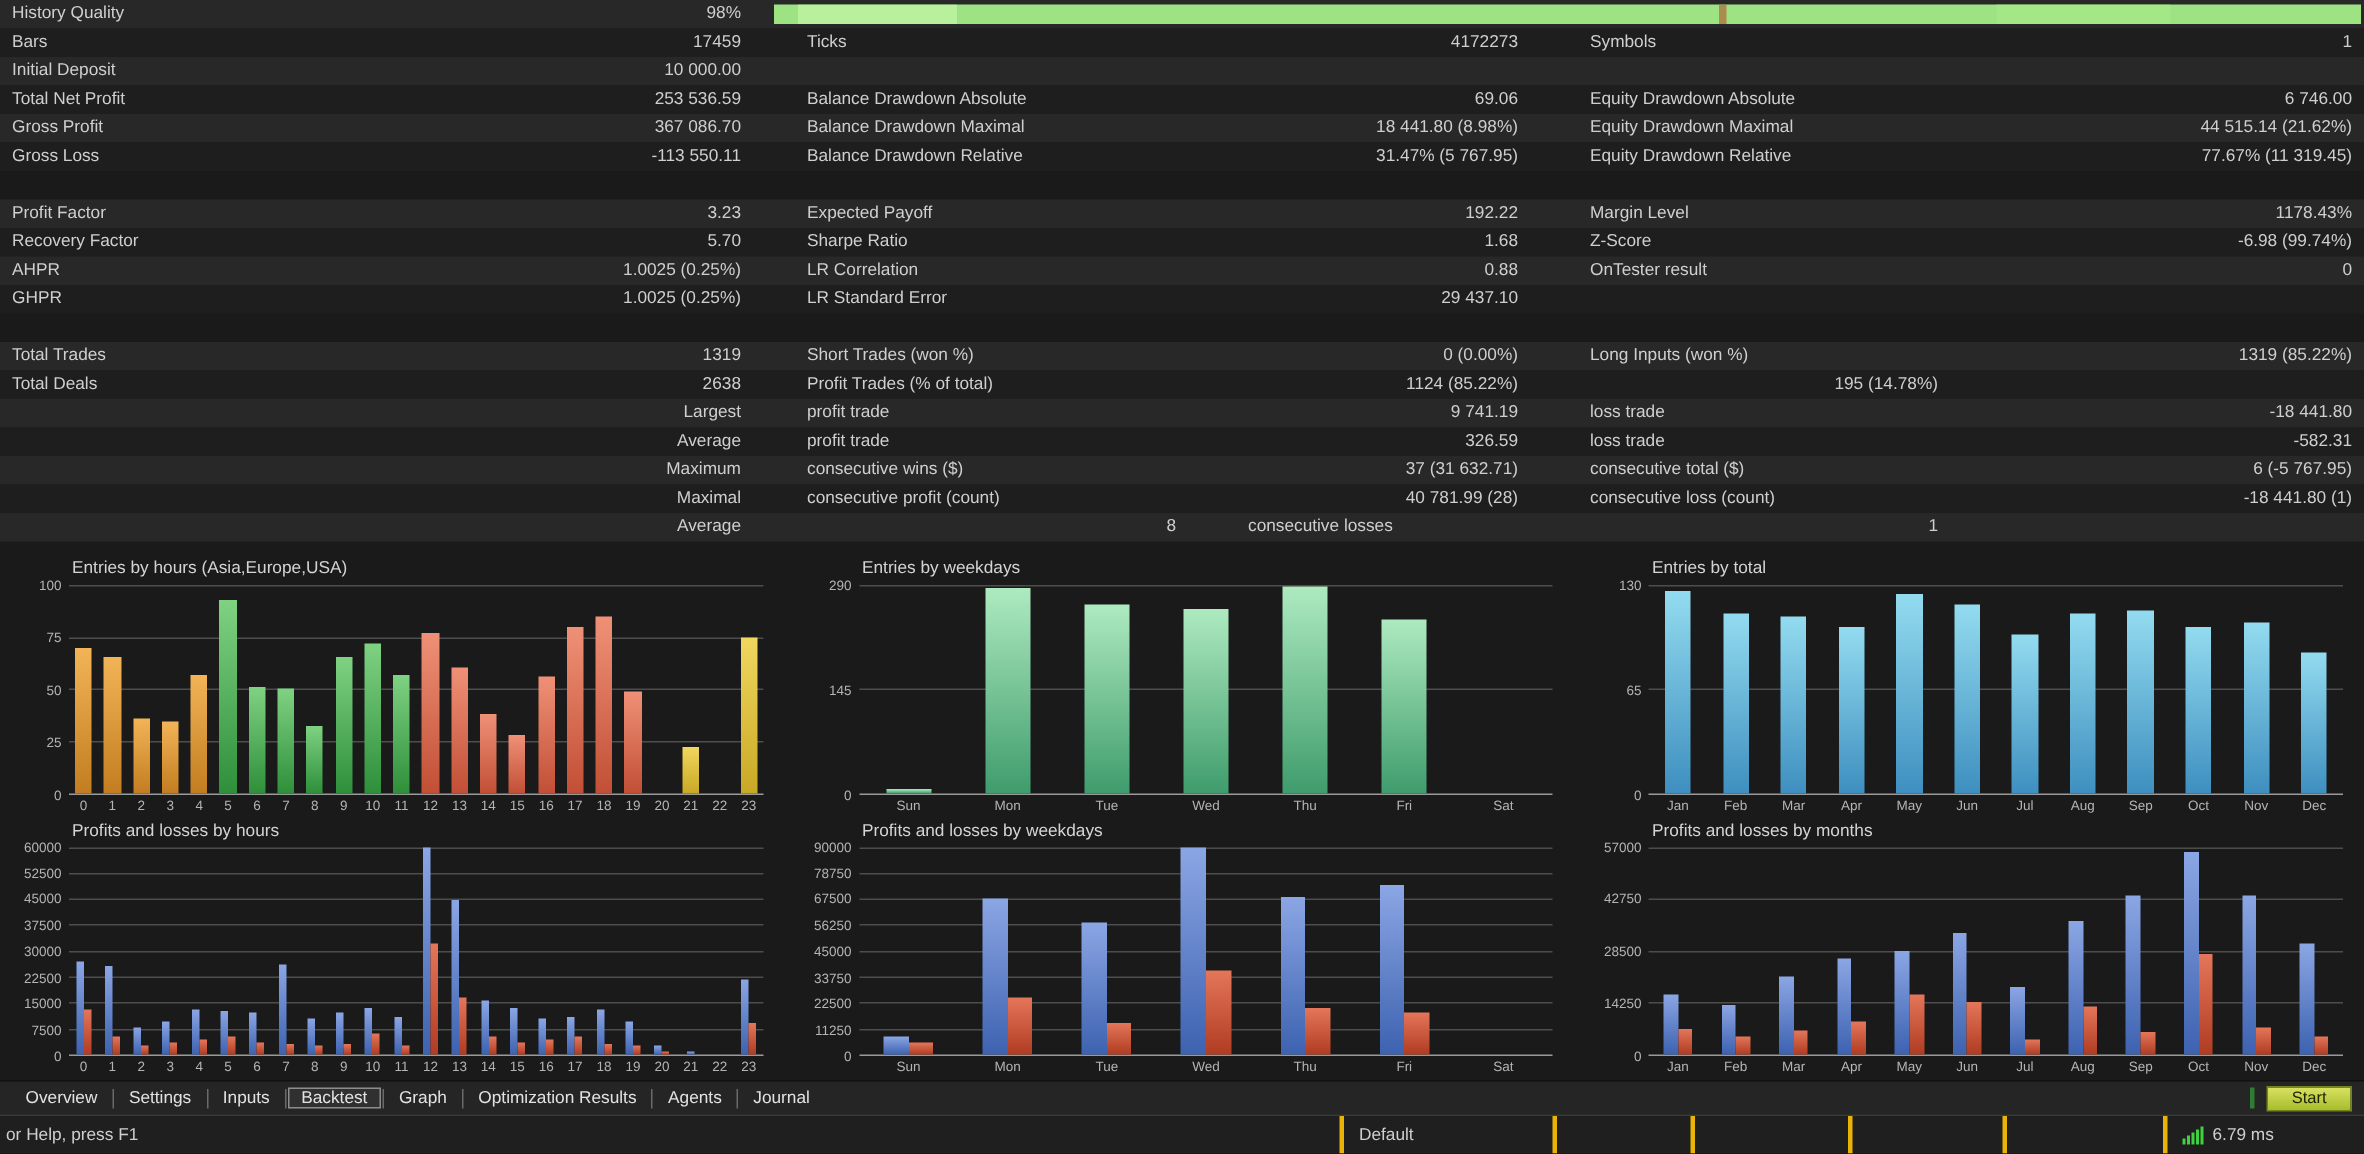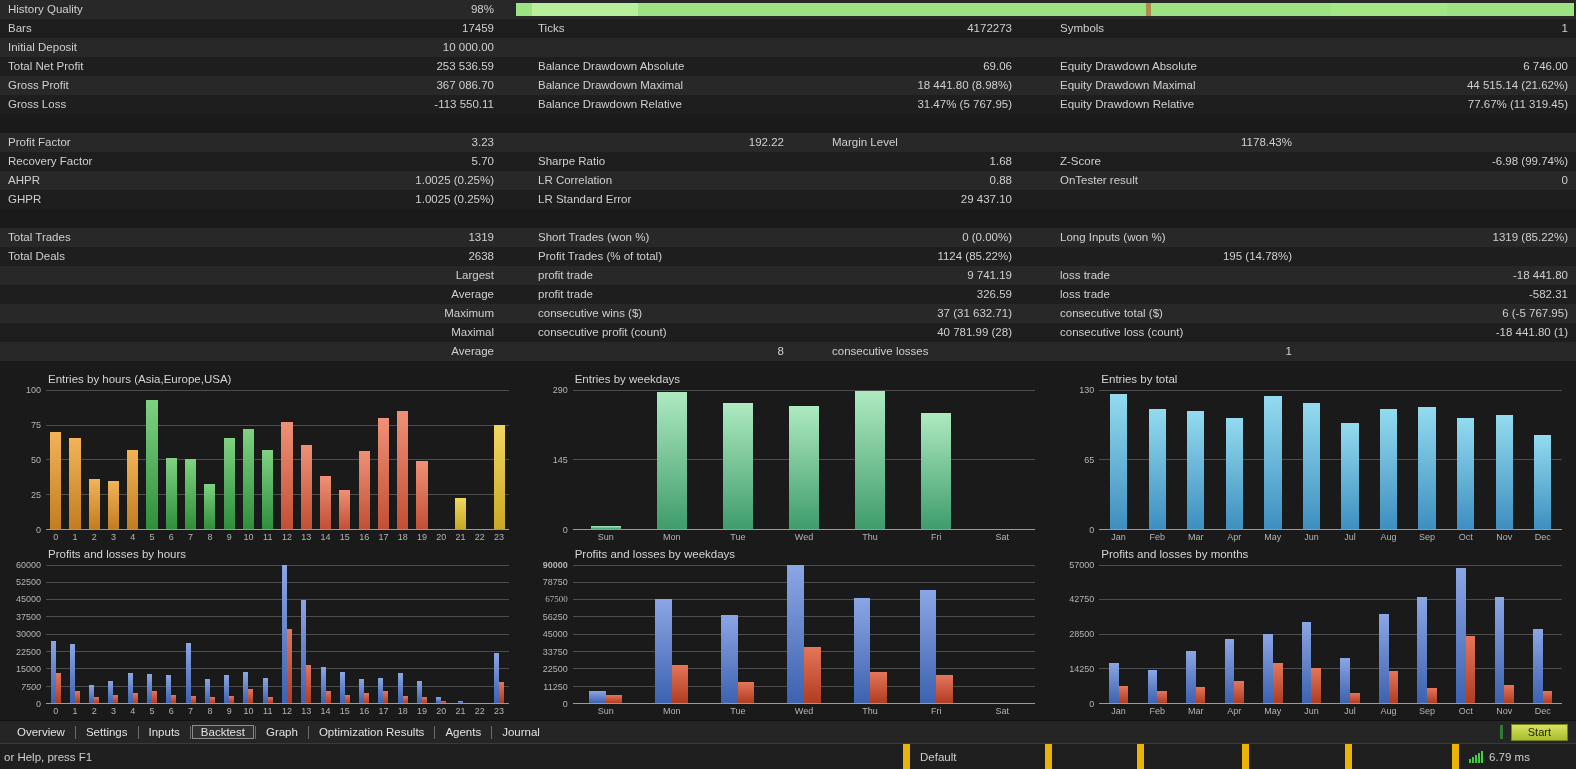--- a/index.html
+++ b/index.html
@@ -38,25 +38,25 @@
 .tabbar{height:23px;flex:none;display:flex;align-items:center;background:#252525;border-top:1px solid #111;padding:0 8px}
 .tabs{display:flex;align-items:center;height:100%}
 .tab{font-size:11.5px;color:#e2e2e2;padding:1px 9px;cursor:default;white-space:nowrap}
 .tab.active{border:1px solid #8c8c8c;background:#303030;padding:0 8px}
 .tabdiv{width:1px;height:13px;background:#6a6a6a;margin:0 1px}
 .start-area{margin-left:auto;display:flex;align-items:center;gap:8px}
 .start-strip{width:3px;height:14px;background:#2e7d32}
 .start-btn{font-family:inherit;font-size:11px;color:#1e2200;background:linear-gradient(180deg,#d8e261,#a8bc2c);border:1px solid #74841c;padding:1px 16px;height:17px;line-height:13px;cursor:default}
 
 .statusbar{height:26px;flex:none;display:flex;align-items:stretch;background:#1f1f1f;border-top:1px solid #3a3a3a;font-size:11.5px;color:#cfcfcf}
-.seg{display:flex;align-items:center;border-left:7px solid #eab308;padding:0 10px;white-space:nowrap;overflow:hidden}
+.seg{display:flex;align-items:center;border-left:3px solid #eab308;padding:0 10px;white-space:nowrap;overflow:hidden}
 .seg.help{flex:1;border-left:none;padding-left:4px}
 .seg.profile{width:142px}
 .seg.e1{width:92px}.seg.e2{width:105px}.seg.e3{width:103px}.seg.e4{width:107px}
-.seg.latency{width:124px;gap:6px}
+.seg.latency{width:134px;gap:6px}
 .signal{display:inline-flex;align-items:flex-end;gap:1px;height:12px}
 .signal i{display:block;width:2px;background:#3fd23f}
 .signal i:nth-child(1){height:4px}
 .signal i:nth-child(2){height:6px}
 .signal i:nth-child(3){height:8px}
 .signal i:nth-child(4){height:10px}
 .signal i:nth-child(5){height:12px}
 </style>
 </head>
 <body>
@@ -112,20 +112,21 @@
         <div class="cell val c2">-113 550.11</div>
         <div class="cell lab c3">Balance Drawdown Relative</div>
         <div class="cell val c4">31.47% (5 767.95)</div>
         <div class="cell lab c5">Equity Drawdown Relative</div>
         <div class="cell val c6">77.67% (11 319.45)</div>
       </div>
       <div class="srow gap"></div>
       <div class="srow shade-a">
         <div class="cell lab c1">Profit Factor</div>
         <div class="cell val c2">3.23</div>
+        <div class="cell lab c3">Expected Payoff</div>
         <div class="cell val c4">192.22</div>
         <div class="cell lab c5">Margin Level</div>
         <div class="cell val c6">1178.43%</div>
       </div>
       <div class="srow shade-b">
         <div class="cell lab c1">Recovery Factor</div>
         <div class="cell val c2">5.70</div>
         <div class="cell lab c3">Sharpe Ratio</div>
         <div class="cell val c4">1.68</div>
         <div class="cell lab c5">Z-Score</div>
@@ -433,21 +434,21 @@
       <div class="chart-title">Profits and losses by hours</div>
       <div class="chart-body">
           <div class="y-axis">
             <div class="ylab" style="top: calc(0% - 5px);">60000</div>
             <div class="ylab" style="top: calc(12.5% - 5px);">52500</div>
             <div class="ylab" style="top: calc(25% - 5px);">45000</div>
             <div class="ylab" style="top: calc(37.5% - 5px);">37500</div>
             <div class="ylab" style="top: calc(50% - 5px);">30000</div>
             <div class="ylab" style="top: calc(62.5% - 5px);">22500</div>
             <div class="ylab" style="top: calc(75% - 5px);">15000</div>
-            <div class="ylab" style="top: calc(87.5% - 5px); font-style: italic;">7500</div>
+            <div class="ylab" style="top: calc(87.5% - 5px);">7500</div>
             <div class="ylab" style="top: calc(100% - 5px);">0</div>
           </div>
           <div class="plot">
             <div class="gridline" style="top: 0%;"></div>
             <div class="gridline" style="top: 12.5%;"></div>
             <div class="gridline" style="top: 25%;"></div>
             <div class="gridline" style="top: 37.5%;"></div>
             <div class="gridline" style="top: 50%;"></div>
             <div class="gridline" style="top: 62.5%;"></div>
             <div class="gridline" style="top: 75%;"></div>
@@ -572,23 +573,23 @@
           <div class="xlab">20</div>
           <div class="xlab">21</div>
           <div class="xlab">22</div>
           <div class="xlab">23</div>
         </div>
     </div>
     <div class="chart">
       <div class="chart-title">Profits and losses by weekdays</div>
       <div class="chart-body">
           <div class="y-axis">
-            <div class="ylab" style="top: calc(0% - 5px); font-weight: bold;">90000</div>
+            <div class="ylab" style="top: calc(0% - 5px);">90000</div>
             <div class="ylab" style="top: calc(12.5% - 5px);">78750</div>
-            <div class="ylab" style="top: calc(25% - 5px); font-family: Liberation Serif, serif;">67500</div>
+            <div class="ylab" style="top: calc(25% - 5px);">67500</div>
             <div class="ylab" style="top: calc(37.5% - 5px);">56250</div>
             <div class="ylab" style="top: calc(50% - 5px);">45000</div>
             <div class="ylab" style="top: calc(62.5% - 5px);">33750</div>
             <div class="ylab" style="top: calc(75% - 5px);">22500</div>
             <div class="ylab" style="top: calc(87.5% - 5px);">11250</div>
             <div class="ylab" style="top: calc(100% - 5px);">0</div>
           </div>
           <div class="plot">
             <div class="gridline" style="top: 0%;"></div>
             <div class="gridline" style="top: 12.5%;"></div>

